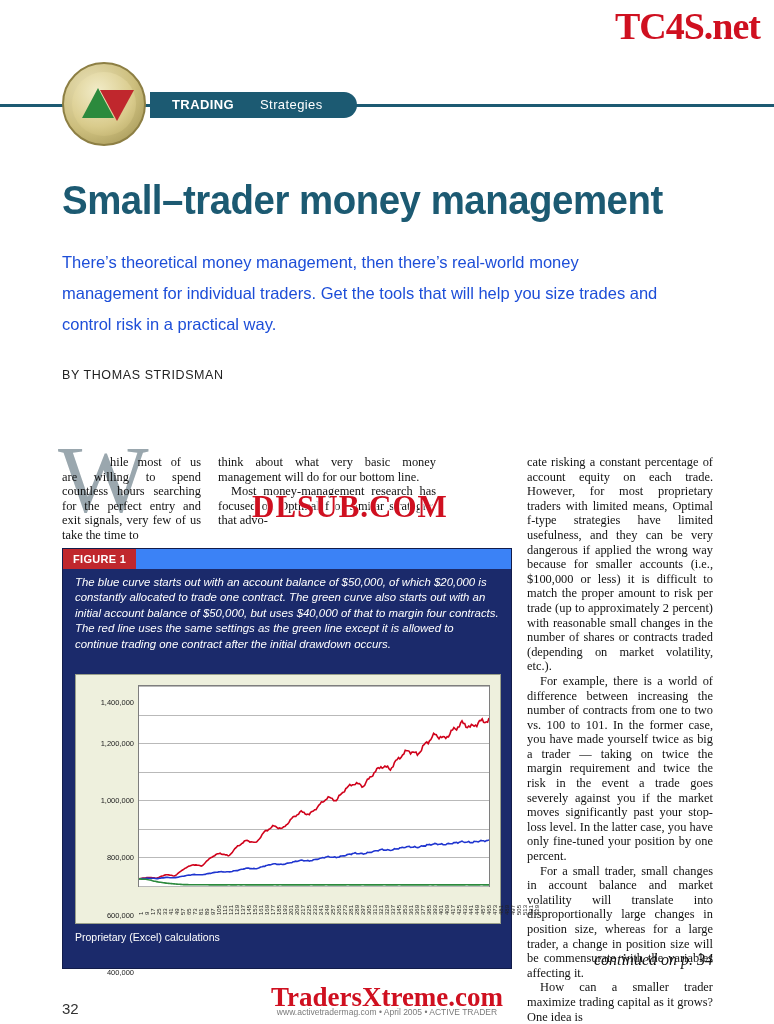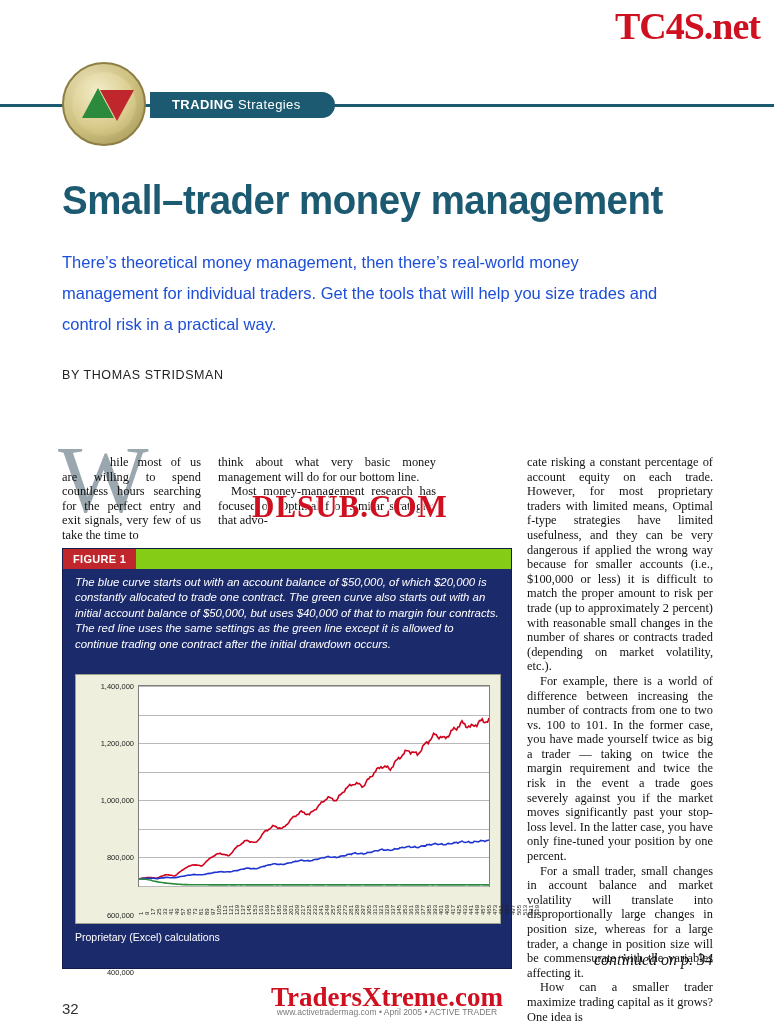--- a/index.html
+++ b/index.html
@@ -111,21 +111,21 @@
   .col1 { width:139px; }
 
   
   .figure {
     position:absolute; left:62px; top:548px; width:450px; height:421px;
     background:#1b2a6b;
     border:1px solid #121c4a;
   }
   .fig-head {
     position:absolute; left:0; top:0; height:20px; width:100%;
-    background:#84cc16;
+    background:#3b82f6;
     display:flex; align-items:flex-end;
   }
   .fig-tag {
     background:#c0272d; color:#ffffff;
     font-family:"Liberation Sans", sans-serif;
     font-size:11px; font-weight:bold; letter-spacing:.3px;
     padding:0 10px; line-height:20px;
   }
   .fig-title {
     color:#1b2a6b;
@@ -222,21 +222,21 @@
   <div class="header-rule"></div>
 
   <div class="logo-wrap">
     <div class="logo-inner"></div>
     <div class="tri-green"></div>
     <div class="tri-red"></div>
   </div>
 
   <div class="section-tab">
     <b>TRADING</b>
-    <span style="margin-left:0">Strategies</span>
+    <span style="margin-left:22px">Strategies</span>
   </div>
 
   <div class="headline">Small–trader money management</div>
   <div class="deck">There’s theoretical money management, then there’s real-world money management for individual traders. Get the tools that will help you size trades and control risk in a practical way.</div>
   <div class="byline">BY THOMAS STRIDSMAN</div>
 
   <div class="dropcap">W</div>
 
   <div class="col col1">
     <p class="first" style="text-indent:48px">hile most of us are willing to spend countless hours searching for the perfect entry and exit signals, very few of us take the time to</p>
@@ -275,21 +275,21 @@
           <div class="gridline" style="top: 85.7143px;">
             <div class="ytick" style="top: 85.7143px;">800,000</div>
           </div>
           <div class="gridline" style="top: 57.1429px;">
             <div class="ytick" style="top: 57.1429px;">1,000,000</div>
           </div>
           <div class="gridline" style="top: 28.5714px;">
             <div class="ytick" style="top: 28.5714px;">1,200,000</div>
           </div>
           <div class="gridline" style="top: 0px;">
-            <div class="ytick" style="top: 0px;">1,400,000</div>
+            <div class="ytick" style="top: 16px;">1,400,000</div>
           </div>
           <svg width="350" height="200" style="position: absolute; left: 0px; top: 0px;">
             <path d="M0.0,192.9 L1.4,192.5 L2.7,192.4 L4.1,192.1 L5.4,192.1 L6.8,191.9 L8.1,191.6 L9.5,191.5 L10.8,191.5 L12.2,191.6 L13.5,191.8 L14.9,191.9 L16.2,192.1 L17.6,192.2 L18.9,191.7 L20.3,191.2 L21.6,190.5 L23.0,190.1 L24.3,189.7 L25.7,189.1 L27.0,188.8 L28.4,188.7 L29.7,188.9 L31.1,189.2 L32.4,189.3 L33.8,189.8 L35.1,190.0 L36.5,189.6 L37.8,188.5 L39.2,187.2 L40.5,186.2 L41.9,185.2 L43.2,184.2 L44.6,183.4 L45.9,182.4 L47.3,181.7 L48.6,180.9 L50.0,180.1 L51.4,179.8 L52.7,179.2 L54.1,178.8 L55.4,179.1 L56.8,178.9 L58.1,179.1 L59.5,179.2 L60.8,179.5 L62.2,180.2 L63.5,179.5 L64.9,178.3 L66.2,176.8 L67.6,175.1 L68.9,174.1 L70.3,172.7 L71.6,171.8 L73.0,171.3 L74.3,170.3 L75.7,169.7 L77.0,168.5 L78.4,167.8 L79.7,167.7 L81.1,167.2 L82.4,168.2 L83.8,168.4 L85.1,168.3 L86.5,168.9 L87.8,168.9 L89.2,169.8 L90.5,169.4 L91.9,167.8 L93.2,166.6 L94.6,164.4 L95.9,162.6 L97.3,161.4 L98.6,159.7 L100.0,159.7 L101.4,158.8 L102.7,157.6 L104.1,156.8 L105.4,155.0 L106.8,154.5 L108.1,154.4 L109.5,154.9 L110.8,156.1 L112.2,155.9 L113.5,156.0 L114.9,156.3 L116.2,156.2 L117.6,156.1 L118.9,154.5 L120.3,153.0 L121.6,151.5 L123.0,148.6 L124.3,147.0 L125.7,145.2 L127.0,144.4 L128.4,144.8 L129.7,143.5 L131.1,142.7 L132.4,141.5 L133.8,139.5 L135.1,139.9 L136.5,140.3 L137.8,141.3 L139.2,142.5 L140.5,141.9 L141.9,142.4 L143.2,142.1 L144.6,140.8 L145.9,140.5 L147.3,138.9 L148.6,138.1 L150.0,136.4 L151.4,133.6 L152.7,132.5 L154.1,130.7 L155.4,130.4 L156.8,130.5 L158.1,128.8 L159.5,128.3 L160.8,126.0 L162.2,124.8 L163.5,126.1 L164.9,126.2 L166.2,128.0 L167.6,128.6 L168.9,128.1 L170.3,128.7 L171.6,126.4 L173.0,125.5 L174.3,125.1 L175.7,123.7 L177.0,123.7 L178.4,121.4 L179.7,119.3 L181.1,118.1 L182.4,115.8 L183.8,116.1 L185.1,115.4 L186.5,113.9 L187.8,113.2 L189.2,110.8 L190.5,111.2 L191.9,111.9 L193.2,112.3 L194.6,114.7 L195.9,114.6 L197.3,114.6 L198.6,112.9 L200.0,109.4 L201.4,108.8 L202.7,107.4 L204.1,106.3 L205.4,105.9 L206.8,102.6 L208.1,101.6 L209.5,100.0 L210.8,98.5 L212.2,99.8 L213.5,98.8 L214.9,98.7 L216.2,98.5 L217.6,96.7 L218.9,97.7 L220.3,97.5 L221.6,98.7 L223.0,101.1 L224.3,100.5 L225.7,99.3 L227.0,96.2 L228.4,93.1 L229.7,92.9 L231.1,90.8 L232.4,90.8 L233.8,89.9 L235.1,86.7 L236.5,85.7 L237.8,82.6 L239.2,81.6 L240.5,82.4 L241.9,80.7 L243.2,82.3 L244.6,81.4 L245.9,80.0 L247.3,81.0 L248.6,80.2 L250.0,82.7 L251.4,84.2 L252.7,81.7 L254.1,80.8 L255.4,76.5 L256.8,74.3 L258.1,73.6 L259.5,71.6 L260.8,72.9 L262.2,71.3 L263.5,69.0 L264.9,67.9 L266.2,64.3 L267.6,64.8 L268.9,64.8 L270.3,65.3 L271.6,67.9 L273.0,66.1 L274.3,66.0 L275.7,66.4 L277.0,65.9 L278.4,69.2 L279.7,67.6 L281.1,66.1 L282.4,64.7 L283.8,59.7 L285.1,58.7 L286.5,56.8 L287.8,55.9 L289.2,57.7 L290.5,54.8 L291.9,53.5 L293.2,50.9 L294.6,47.3 L295.9,48.4 L297.3,48.7 L298.6,51.1 L300.0,52.9 L301.4,50.6 L302.7,51.5 L304.1,50.5 L305.4,50.7 L306.8,52.5 L308.1,50.6 L309.5,50.9 L310.8,48.4 L312.2,44.3 L313.5,44.1 L314.9,41.6 L316.2,42.8 L317.6,43.9 L318.9,41.1 L320.3,40.9 L321.6,36.9 L323.0,34.8 L324.3,37.4 L325.7,37.5 L327.0,41.3 L328.4,41.6 L329.7,40.1 L331.1,41.0 L332.4,38.4 L333.8,39.2 L335.1,40.3 L336.5,39.2 L337.8,40.6 L339.2,36.9 L340.5,34.6 L341.9,34.6 L343.2,32.9 L344.6,36.3 L345.9,36.6 L347.3,35.8 L348.6,36.2 L350.0,32.1 " fill="none" stroke="#d0021b" stroke-width="1.6"></path>
             <path d="M0.0,192.9 L1.4,192.7 L2.7,192.6 L4.1,192.6 L5.4,192.5 L6.8,192.4 L8.1,192.1 L9.5,192.2 L10.8,192.3 L12.2,192.4 L13.5,192.3 L14.9,192.3 L16.2,192.5 L17.6,192.6 L18.9,192.6 L20.3,192.2 L21.6,192.1 L23.0,191.8 L24.3,191.9 L25.7,191.6 L27.0,191.4 L28.4,191.4 L29.7,191.5 L31.1,191.7 L32.4,191.7 L33.8,191.7 L35.1,191.5 L36.5,191.6 L37.8,191.4 L39.2,191.2 L40.5,190.7 L41.9,190.5 L43.2,190.3 L44.6,190.2 L45.9,189.9 L47.3,189.5 L48.6,189.3 L50.0,189.1 L51.4,189.2 L52.7,188.8 L54.1,188.6 L55.4,188.4 L56.8,188.7 L58.1,188.8 L59.5,188.8 L60.8,188.7 L62.2,188.7 L63.5,188.8 L64.9,188.5 L66.2,188.4 L67.6,187.8 L68.9,187.6 L70.3,187.4 L71.6,187.4 L73.0,187.0 L74.3,186.6 L75.7,186.4 L77.0,186.3 L78.4,186.3 L79.7,185.9 L81.1,185.7 L82.4,185.5 L83.8,185.9 L85.1,186.0 L86.5,186.0 L87.8,185.8 L89.2,185.8 L90.5,185.9 L91.9,185.7 L93.2,185.5 L94.6,184.8 L95.9,184.8 L97.3,184.5 L98.6,184.6 L100.0,184.0 L101.4,183.5 L102.7,183.2 L104.1,183.1 L105.4,182.9 L106.8,182.3 L108.1,182.1 L109.5,182.0 L110.8,182.6 L112.2,182.6 L113.5,182.7 L114.9,182.4 L116.2,182.7 L117.6,182.7 L118.9,182.3 L120.3,181.8 L121.6,181.0 L123.0,180.8 L124.3,180.4 L125.7,180.4 L127.0,179.5 L128.4,179.2 L129.7,178.8 L131.1,178.9 L132.4,178.6 L133.8,178.0 L135.1,177.7 L136.5,177.8 L137.8,178.4 L139.2,178.3 L140.5,178.4 L141.9,178.0 L143.2,178.5 L144.6,178.4 L145.9,178.3 L147.3,177.6 L148.6,177.1 L150.0,177.0 L151.4,176.8 L152.7,176.8 L154.1,175.8 L155.4,175.6 L156.8,175.2 L158.1,175.5 L159.5,174.9 L160.8,174.4 L162.2,174.0 L163.5,174.3 L164.9,174.9 L166.2,174.8 L167.6,174.8 L168.9,174.4 L170.3,175.1 L171.6,174.8 L173.0,174.8 L174.3,173.8 L175.7,173.5 L177.0,173.4 L178.4,173.4 L179.7,173.1 L181.1,172.2 L182.4,172.0 L183.8,171.6 L185.1,172.0 L186.5,171.2 L187.8,170.8 L189.2,170.3 L190.5,170.9 L191.9,171.3 L193.2,171.2 L194.6,171.1 L195.9,170.8 L197.3,171.6 L198.6,171.3 L200.0,171.2 L201.4,170.1 L202.7,170.0 L204.1,169.8 L205.4,169.9 L206.8,169.4 L208.1,168.6 L209.5,168.3 L210.8,168.1 L212.2,168.5 L213.5,167.5 L214.9,167.2 L216.2,166.7 L217.6,167.6 L218.9,167.7 L220.3,167.7 L221.6,167.3 L223.0,167.4 L224.3,168.1 L225.7,167.8 L227.0,167.5 L228.4,166.3 L229.7,166.5 L231.1,166.2 L232.4,166.5 L233.8,165.6 L235.1,165.0 L236.5,164.7 L237.8,164.8 L239.2,164.9 L240.5,163.9 L241.9,163.5 L243.2,163.1 L244.6,164.2 L245.9,164.1 L247.3,164.2 L248.6,163.5 L250.0,164.0 L251.4,164.5 L252.7,164.3 L254.1,163.8 L255.4,162.7 L256.8,163.0 L258.1,162.7 L259.5,163.0 L260.8,161.8 L262.2,161.6 L263.5,161.3 L264.9,161.8 L266.2,161.6 L267.6,160.8 L268.9,160.5 L270.3,160.4 L271.6,161.5 L273.0,161.2 L274.3,161.3 L275.7,160.5 L277.0,161.3 L278.4,161.6 L279.7,161.5 L281.1,160.6 L282.4,159.8 L283.8,160.1 L285.1,159.9 L286.5,160.1 L287.8,158.7 L289.2,158.8 L290.5,158.4 L291.9,159.2 L293.2,158.6 L294.6,158.0 L295.9,157.4 L297.3,157.7 L298.6,158.7 L300.0,158.3 L301.4,158.3 L302.7,157.6 L304.1,158.7 L305.4,158.7 L306.8,158.8 L308.1,157.7 L309.5,157.4 L310.8,157.7 L312.2,157.8 L313.5,157.7 L314.9,156.5 L316.2,156.6 L317.6,156.3 L318.9,157.2 L320.3,156.2 L321.6,155.8 L323.0,155.1 L324.3,155.9 L325.7,156.5 L327.0,156.2 L328.4,156.0 L329.7,155.5 L331.1,156.7 L332.4,156.6 L333.8,156.7 L335.1,155.3 L336.5,155.5 L337.8,155.5 L339.2,155.9 L340.5,155.3 L341.9,154.4 L343.2,154.7 L344.6,154.7 L345.9,155.6 L347.3,154.6 L348.6,154.5 L350.0,153.9 " fill="none" stroke="#1f35cf" stroke-width="1.6"></path>
             <path d="M0.0,192.9 L1.4,192.9 L2.7,193.1 L4.1,193.2 L5.4,193.3 L6.8,193.3 L8.1,193.5 L9.5,193.8 L10.8,194.0 L12.2,194.2 L13.5,194.7 L14.9,195.1 L16.2,195.3 L17.6,195.6 L18.9,195.9 L20.3,196.1 L21.6,196.2 L23.0,196.5 L24.3,196.8 L25.7,196.9 L27.0,197.1 L28.4,197.3 L29.7,197.4 L31.1,197.5 L32.4,197.6 L33.8,197.8 L35.1,197.9 L36.5,198.0 L37.8,198.1 L39.2,198.2 L40.5,198.3 L41.9,198.4 L43.2,198.5 L44.6,198.6 L45.9,198.6 L47.3,198.6 L48.6,198.6 L50.0,198.7 L51.4,198.7 L52.7,198.7 L54.1,198.7 L55.4,198.7 L56.8,198.7 L58.1,198.7 L59.5,198.8 L60.8,198.8 L62.2,198.8 L63.5,198.8 L64.9,198.8 L66.2,198.8 L67.6,198.8 L68.9,198.8 L70.3,198.9 L71.6,198.9 L73.0,198.8 L74.3,198.9 L75.7,198.9 L77.0,198.9 L78.4,198.9 L79.7,198.9 L81.1,198.9 L82.4,198.9 L83.8,198.9 L85.1,198.8 L86.5,198.9 L87.8,198.9 L89.2,198.8 L90.5,198.8 L91.9,198.9 L93.2,198.9 L94.6,198.8 L95.9,198.9 L97.3,198.9 L98.6,198.8 L100.0,198.8 L101.4,198.9 L102.7,198.9 L104.1,198.8 L105.4,198.8 L106.8,198.9 L108.1,198.9 L109.5,198.8 L110.8,198.9 L112.2,198.9 L113.5,198.9 L114.9,198.8 L116.2,198.9 L117.6,198.9 L118.9,198.9 L120.3,198.9 L121.6,198.9 L123.0,198.9 L124.3,198.9 L125.7,198.8 L127.0,198.9 L128.4,198.9 L129.7,198.9 L131.1,198.8 L132.4,198.9 L133.8,198.9 L135.1,198.8 L136.5,198.8 L137.8,198.9 L139.2,198.9 L140.5,198.8 L141.9,198.8 L143.2,198.9 L144.6,198.9 L145.9,198.8 L147.3,198.9 L148.6,198.9 L150.0,198.9 L151.4,198.8 L152.7,198.9 L154.1,198.9 L155.4,198.9 L156.8,198.9 L158.1,198.9 L159.5,198.9 L160.8,198.9 L162.2,198.8 L163.5,198.9 L164.9,198.9 L166.2,198.9 L167.6,198.8 L168.9,198.9 L170.3,198.9 L171.6,198.8 L173.0,198.8 L174.3,198.9 L175.7,198.9 L177.0,198.8 L178.4,198.9 L179.7,198.9 L181.1,198.9 L182.4,198.8 L183.8,198.9 L185.1,198.9 L186.5,198.8 L187.8,198.8 L189.2,198.9 L190.5,198.9 L191.9,198.8 L193.2,198.9 L194.6,198.9 L195.9,198.9 L197.3,198.9 L198.6,198.9 L200.0,198.9 L201.4,198.9 L202.7,198.9 L204.1,198.8 L205.4,198.9 L206.8,198.9 L208.1,198.8 L209.5,198.8 L210.8,198.9 L212.2,198.9 L213.5,198.8 L214.9,198.9 L216.2,198.9 L217.6,198.9 L218.9,198.8 L220.3,198.9 L221.6,198.9 L223.0,198.8 L224.3,198.8 L225.7,198.9 L227.0,198.9 L228.4,198.8 L229.7,198.9 L231.1,198.9 L232.4,198.9 L233.8,198.8 L235.1,198.9 L236.5,198.9 L237.8,198.9 L239.2,198.9 L240.5,198.9 L241.9,198.9 L243.2,198.9 L244.6,198.8 L245.9,198.8 L247.3,198.9 L248.6,198.9 L250.0,198.8 L251.4,198.9 L252.7,198.9 L254.1,198.9 L255.4,198.8 L256.8,198.9 L258.1,198.9 L259.5,198.8 L260.8,198.8 L262.2,198.9 L263.5,198.9 L264.9,198.8 L266.2,198.9 L267.6,198.9 L268.9,198.9 L270.3,198.8 L271.6,198.9 L273.0,198.9 L274.3,198.9 L275.7,198.9 L277.0,198.9 L278.4,198.9 L279.7,198.9 L281.1,198.8 L282.4,198.9 L283.8,198.9 L285.1,198.9 L286.5,198.8 L287.8,198.9 L289.2,198.9 L290.5,198.8 L291.9,198.8 L293.2,198.9 L294.6,198.9 L295.9,198.8 L297.3,198.8 L298.6,198.9 L300.0,198.9 L301.4,198.8 L302.7,198.9 L304.1,198.9 L305.4,198.9 L306.8,198.8 L308.1,198.9 L309.5,198.9 L310.8,198.9 L312.2,198.9 L313.5,198.9 L314.9,198.9 L316.2,198.9 L317.6,198.9 L318.9,198.9 L320.3,198.9 L321.6,198.9 L323.0,198.8 L324.3,198.9 L325.7,198.9 L327.0,198.8 L328.4,198.8 L329.7,198.9 L331.1,198.9 L332.4,198.8 L333.8,198.9 L335.1,198.9 L336.5,198.9 L337.8,198.8 L339.2,198.9 L340.5,198.9 L341.9,198.8 L343.2,198.8 L344.6,198.9 L345.9,198.9 L347.3,198.8 L348.6,198.9 L350.0,198.9 " fill="none" stroke="#2c8a3d" stroke-width="1.6"></path>
           </svg>
         </div>
       <div class="xlabels" id="xlabels">
           <span>1</span>
           <span>9</span>

